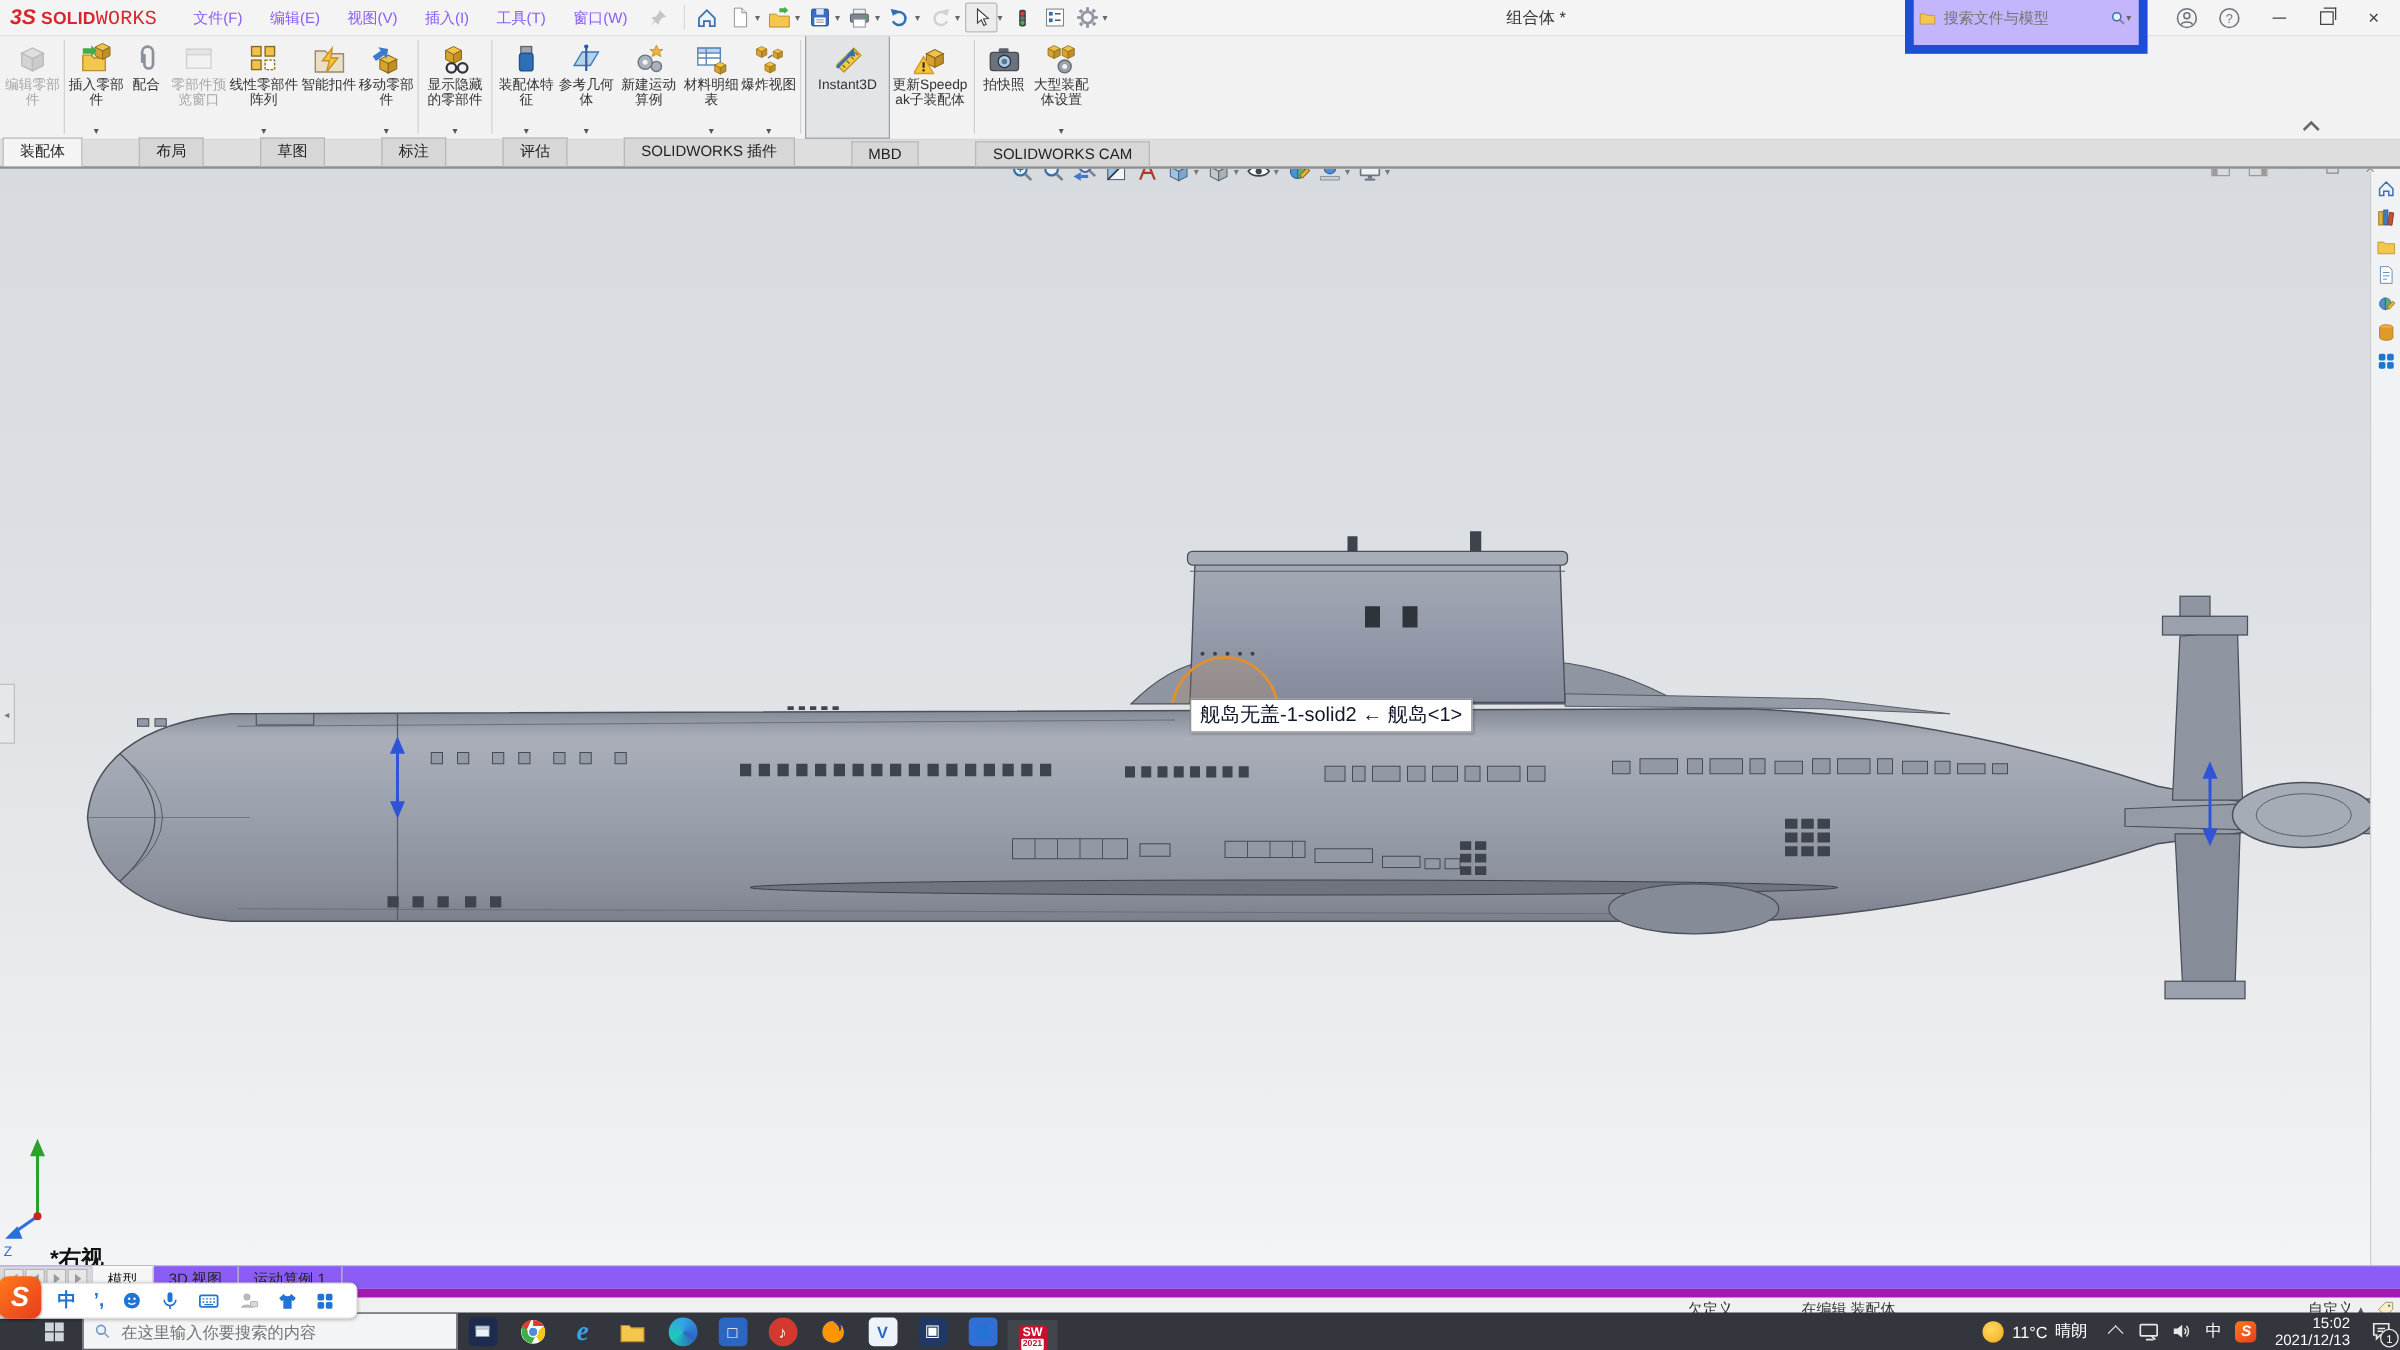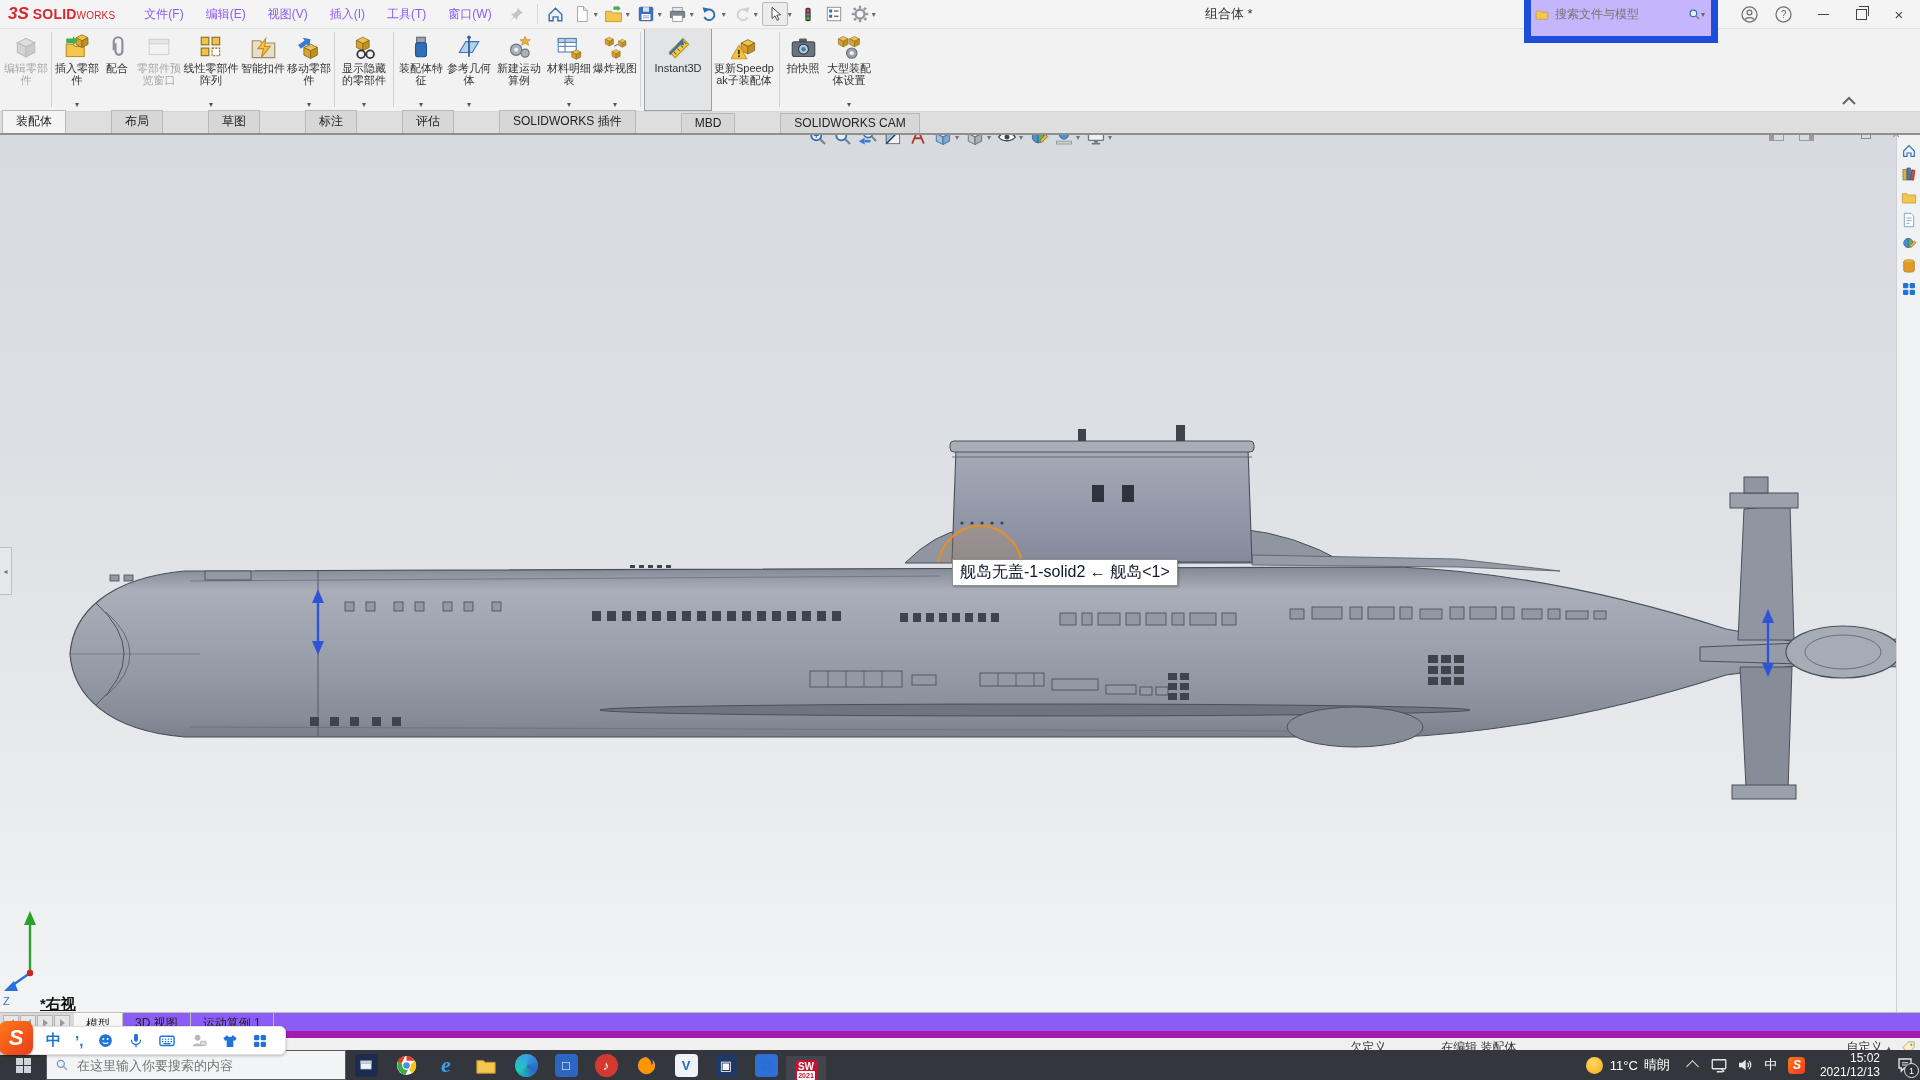--- a/index.html
+++ b/index.html
@@ -7,21 +7,21 @@
        font-family:"Liberation Sans","DejaVu Sans",sans-serif;background:#f0f0f0;
        -webkit-font-smoothing:antialiased;}
   svg.ic{display:block;}
 
   
   .titlebar{position:absolute;top:0;left:0;right:0;height:28px;background:#f4f4f4;
             border-bottom:1px solid #e2e2e2;display:flex;align-items:center;z-index:40;}
   .swlogo{display:flex;align-items:baseline;margin-left:8px;color:#d6272c;white-space:nowrap;}
   .swlogo .l3s{font-style:italic;font-weight:800;font-size:17px;margin-right:4px;}
   .swlogo .lsolid{font-weight:800;font-size:14px;letter-spacing:.2px;}
-  .swlogo .lworks{font-weight:400;font-size:10px;letter-spacing:.2px;}
+  .swlogo .lworks{font-weight:400;font-size:16px;letter-spacing:.2px;font-family:Liberation Mono, monospace;}
   .menubar{display:flex;align-items:center;margin-left:18px;}
   .menu-item{font-size:12px;color:#8b5cf6;padding:4px 11px;cursor:default;}
   .pin{width:16px;height:16px;margin:0 6px;opacity:.55;}
   .qsep{width:1px;height:20px;background:#d8d8d8;margin:0 6px;}
   .qbtn{width:24px;height:22px;display:flex;align-items:center;justify-content:center;border-radius:2px;}
   .qcaret{font-size:8px;color:#666;margin:0 2px 0 0;}
   .qbtn.boxed{border:1px solid #b9b9b9;background:#ececec;}
   .qgroup{display:flex;align-items:center;margin-right:2px;}
   .doc-title{position:absolute;left:1205px;top:0;height:28px;display:flex;align-items:center;
              font-size:13px;color:#333;}
@@ -77,21 +77,21 @@
                    border:1px solid #8a8a8a;border-left:none;border-bottom:none;}
   .dclose{font-size:14px;color:#8a8a8a;}
   .taskpane{position:absolute;top:0;bottom:0;right:0;width:23px;background:#f1f2f3;
             border-left:1px solid #cfcfcf;display:flex;flex-direction:column;align-items:center;padding-top:7px;z-index:15;}
   .tpbtn{width:18px;height:18px;margin-bottom:5px;display:flex;align-items:center;justify-content:center;}
   .leftcollapse{position:absolute;left:0;top:412px;width:11px;height:46px;background:#e6e7e9;
                 border:1px solid #bfbfbf;border-left:none;display:flex;align-items:center;justify-content:center;
                 font-size:8px;color:#777;z-index:15;}
   .tooltip{position:absolute;left:952px;top:424px;background:#fff;border:1px solid #8f8f8f;
            box-shadow:1px 1px 2px rgba(0,0,0,.25);font-size:16px;color:#0f172a;padding:2px 7px;white-space:nowrap;z-index:25;}
-  .viewlabel{position:absolute;left:40px;top:860px;font-size:15px;font-weight:bold;color:#111;z-index:10;text-decoration:underline;}
+  .viewlabel{position:absolute;left:40px;top:860px;font-size:18px;font-weight:bold;color:#111;z-index:10;text-decoration:underline;}
 
   
   .bottombar{position:absolute;top:1012px;left:0;right:0;height:19px;background:#8b5cf6;
              border-top:1px solid #bdbdbd;display:flex;align-items:stretch;z-index:10;}
   .navbtns{display:flex;align-items:center;padding:0 3px;background:#d9d9d9;}
   .navbtn{width:14px;height:13px;border:1px solid #b5b5b5;background:#e7e7e7;margin-right:1px;
           display:flex;align-items:center;justify-content:center;}
   .tri{width:0;height:0;border-style:solid;}
   .tri.l{border-width:4px 5px 4px 0;border-color:transparent #9a9a9a transparent transparent;}
   .tri.r{border-width:4px 0 4px 5px;border-color:transparent transparent transparent #9a9a9a;}
@@ -110,21 +110,21 @@
           border-radius:0 6px 6px 0;display:flex;align-items:center;padding:0 10px 0 0;z-index:50;
           box-shadow:0 1px 3px rgba(0,0,0,.25);}
   .sogou{width:34px;height:34px;margin:-6px 6px 0 -2px;border-radius:8px;
          background:linear-gradient(135deg,#ff7a1a,#e83c1e);display:flex;align-items:center;justify-content:center;
          color:#fff;font-weight:800;font-size:22px;font-style:italic;box-shadow:0 1px 2px rgba(0,0,0,.3);}
   .imeitem{margin:0 7px;color:#1f74d4;font-size:15px;font-weight:700;display:flex;align-items:center;}
   .imeitem.gray{color:#b5b5b5;}
 
   
   .taskbar{position:absolute;top:1050px;left:0;right:0;height:30px;background:#34363d;display:flex;
-           align-items:center;z-index:40;}
+           align-items:center;z-index:40;padding-left:20px;}
   .startbtn{width:46px;height:30px;display:flex;align-items:center;justify-content:center;}
   .winflag{display:grid;grid-template-columns:7px 7px;grid-template-rows:7px 7px;gap:1px;}
   .winflag i{background:#cfd6db;display:block;}
   .tsearch{width:282px;height:28px;background:#f3f4f5;border:1px solid #5a5c63;display:flex;align-items:center;
            padding:0 8px;}
   .tsearch input{border:none;outline:none;background:transparent;font-size:13px;color:#333;flex:1;
                  font-family:"Liberation Sans",sans-serif;}
   .tapp{width:40px;height:30px;display:flex;align-items:center;justify-content:center;position:relative;}
   .tapp.active{background:#43454d;box-shadow:inset 0 -2px 0 #76b9ed;margin-top:12px;}
   .ticon{width:23px;height:23px;border-radius:4px;display:flex;align-items:center;justify-content:center;

